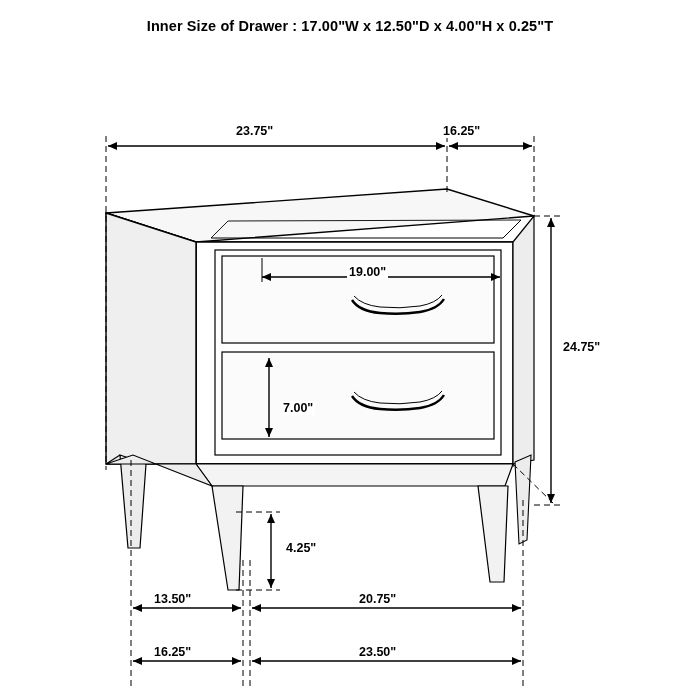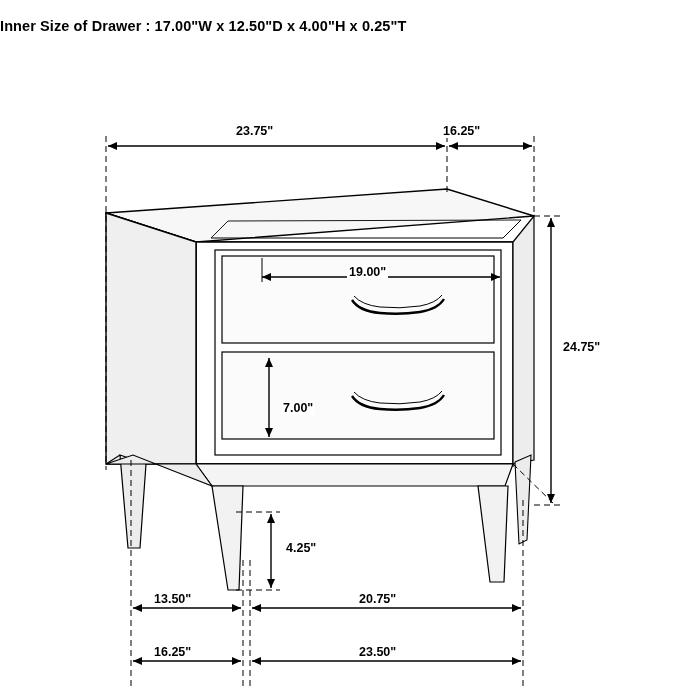--- a/index.html
+++ b/index.html
@@ -18,20 +18,21 @@
   #stage {
     position: relative;
     width: 700px;
     height: 700px;
   }
   #title {
     position: absolute;
     top: 18px;
     left: 0;
     width: 700px;
+    text-align: center;
     font-size: 14.5px;
     font-weight: bold;
     letter-spacing: 0.1px;
     color: #000;
   }
   svg#drawing {
     position: absolute;
     top: 0;
     left: 0;
   }

